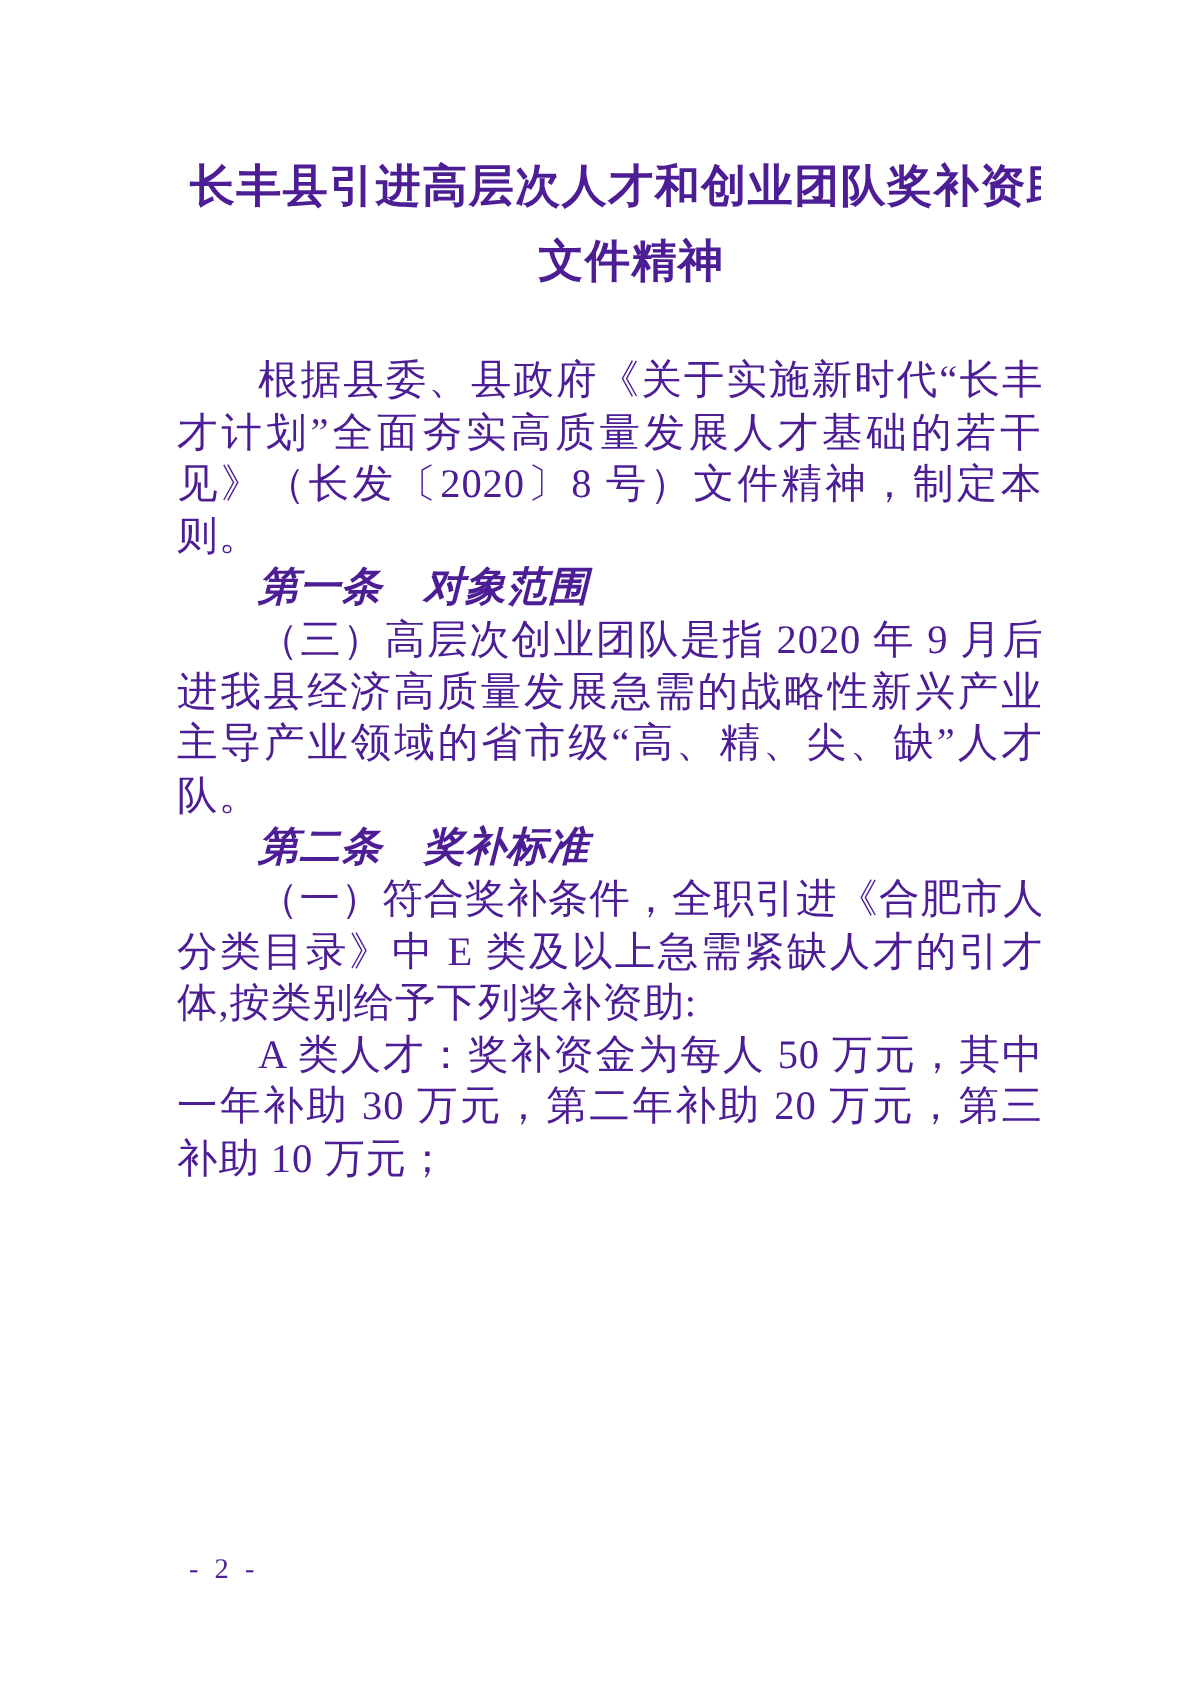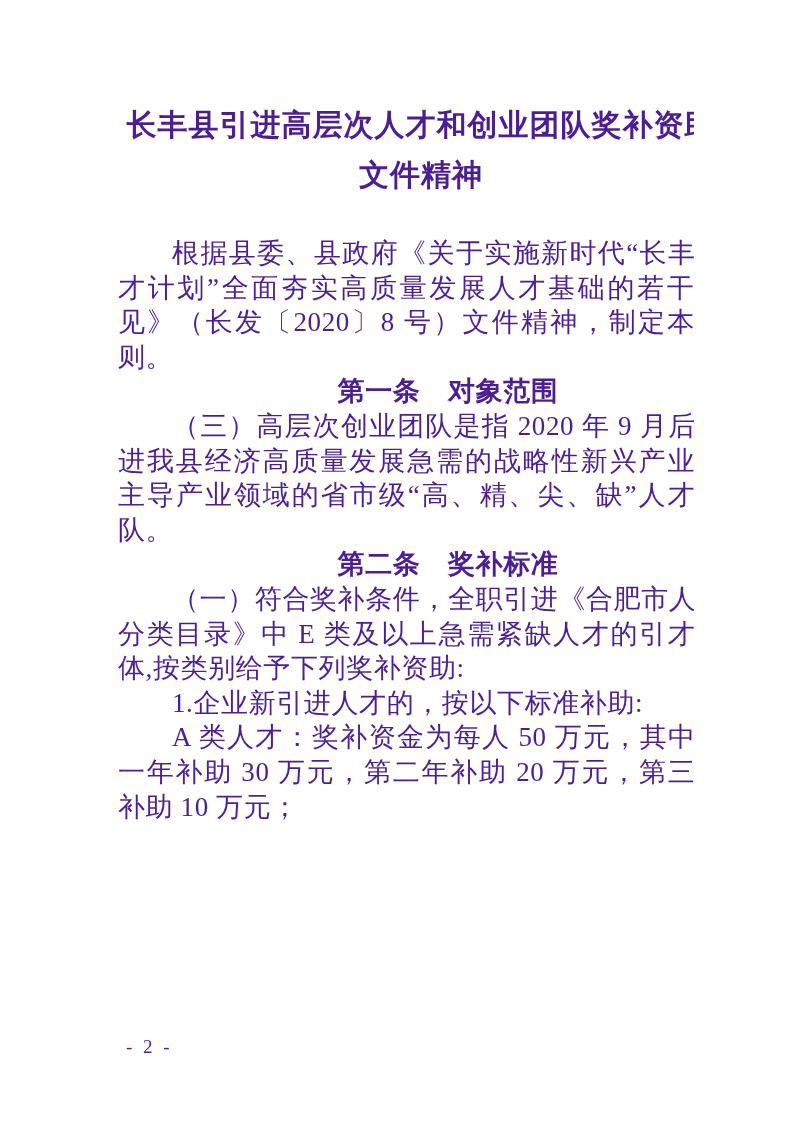--- a/index.html
+++ b/index.html
@@ -40,22 +40,23 @@
     font-size: 27px;
     line-height: 34.6px;
     text-align: justify;
     text-justify: inter-character;
     text-indent: 2em;
     letter-spacing: 0.6px;
     font-family: "Liberation Serif", "DejaVu Serif", serif;
   }
   .para.heading {
     font-weight: 700;
-    text-align: center;
+    text-align: left;
     font-family: "Liberation Sans", "DejaVu Sans", sans-serif;
+    font-style: italic;
   }
   .page-number {
     position: absolute;
     left: 102px;
     top: 1036px;
     font-size: 19px;
     letter-spacing: 3px;
     font-family: "Liberation Serif", "DejaVu Serif", serif;
   }
 </style>
@@ -67,18 +68,17 @@
     <h1 class="title">
       <span class="title-line">长丰县引进高层次人才和创业团队奖补资助</span>
       <span class="title-line">文件精神</span>
     </h1>
     <div class="paragraphs">
         <p class="para body">根据县委、县政府《关于实施新时代“长丰英才计划”全面夯实高质量发展人才基础的若干意见》（长发〔2020〕8 号）文件精神，制定本细则。</p>
         <p class="para heading">第一条　对象范围</p>
         <p class="para body">（三）高层次创业团队是指 2020 年 9 月后引进我县经济高质量发展急需的战略性新兴产业和主导产业领域的省市级“高、精、尖、缺”人才团队。</p>
         <p class="para heading">第二条　奖补标准</p>
         <p class="para body">（一）符合奖补条件，全职引进《合肥市人才分类目录》中 E 类及以上急需紧缺人才的引才主体,按类别给予下列奖补资助:</p>
-        <p class="para body">1.企业新引进人才的，按以下标准补助:</p>
         <p class="para body">A 类人才：奖补资金为每人 50 万元，其中第一年补助 30 万元，第二年补助 20 万元，第三年补助 10 万元；</p>
       </div>
   </div>
   <div class="page-number">- 2 -</div>
 </div>
 
 </body></html>

